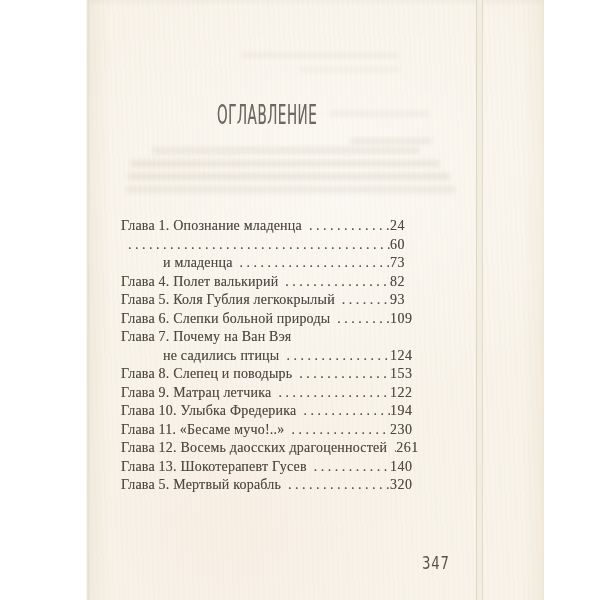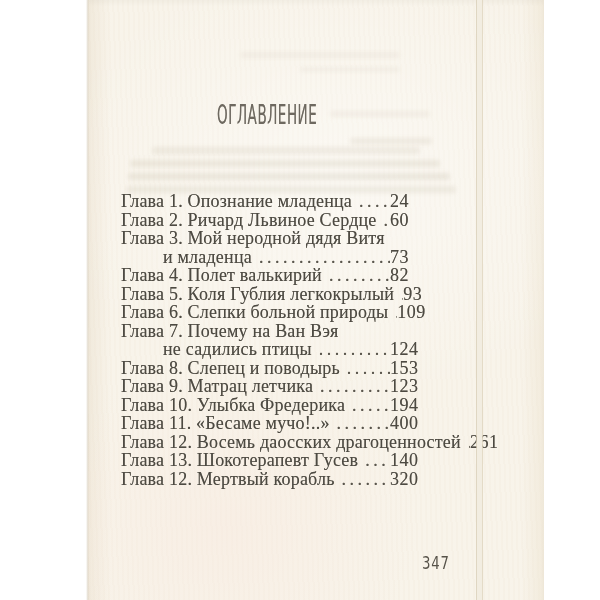--- a/index.html
+++ b/index.html
@@ -48,23 +48,23 @@
   .g1{left:152px;top:52px;width:160px;height:6px;background:rgba(172,158,131,0.09);}
   .g2{left:212px;top:67px;width:100px;height:5px;background:rgba(172,158,131,0.08);}
   .g3{left:242px;top:111px;width:100px;height:6px;background:rgba(172,158,131,0.10);}
   .g8{left:262px;top:138px;width:82px;height:6px;}
   .g4{left:64px;top:147px;width:268px;height:7px;}
   .g5{left:42px;top:160px;width:310px;height:7px;background:rgba(172,158,131,0.17);}
   .g6{left:40px;top:173px;width:322px;height:7px;background:rgba(172,158,131,0.18);}
   .g7{left:38px;top:186px;width:330px;height:7px;background:rgba(172,158,131,0.15);}
   
   .toc{
-    position:absolute;left:33px;top:192px;width:299px;
+    position:absolute;left:33px;top:217px;width:299px;
     color:#4d4a42;
-    font-size:18px;
+    font-size:14px;
     text-shadow:0 0 0.6px rgba(77,74,66,0.5);
   }
   .toc-line{display:flex;height:18.5px;}
   .toc-line > span{display:block;line-height:18.5px;white-space:nowrap;}
   .lbl{flex:0 0 auto;letter-spacing:0.2px;}
   .indent2{padding-left:42px;}
   .leader{
     flex:1 1 auto;overflow:hidden;
     letter-spacing:3.5px;padding:0 2px 0 7px;
     color:#5a564d;
@@ -89,26 +89,22 @@
 
     <div class="title hand">ОГЛАВЛЕНИЕ</div>
 
     <div class="toc" id="toc">
         <div class="toc-line">
           <span class="lbl">Глава 1. Опознание младенца</span>
           <span class="leader">..........................................................................................</span>
           <span class="num">24</span>
         </div>
         <div class="toc-line">
-          <span class="lbl">Глава 2. Ричард Львиное Сердце</span>
           <span class="leader">..........................................................................................</span>
           <span class="num">60</span>
-        </div>
-        <div class="toc-line">
-          <span class="lbl">Глава 3. Мой неродной дядя Витя</span>
         </div>
         <div class="toc-line">
           <span class="lbl indent2">и младенца</span>
           <span class="leader">..........................................................................................</span>
           <span class="num">73</span>
         </div>
         <div class="toc-line">
           <span class="lbl">Глава 4. Полет валькирий</span>
           <span class="leader">..........................................................................................</span>
           <span class="num">82</span>
@@ -132,44 +128,44 @@
           <span class="num">124</span>
         </div>
         <div class="toc-line">
           <span class="lbl">Глава 8. Слепец и поводырь</span>
           <span class="leader">..........................................................................................</span>
           <span class="num">153</span>
         </div>
         <div class="toc-line">
           <span class="lbl">Глава 9. Матрац летчика</span>
           <span class="leader">..........................................................................................</span>
-          <span class="num">123</span>
+          <span class="num">122</span>
         </div>
         <div class="toc-line">
           <span class="lbl">Глава 10. Улыбка Фредерика</span>
           <span class="leader">..........................................................................................</span>
           <span class="num">194</span>
         </div>
         <div class="toc-line">
           <span class="lbl">Глава 11. «Бесаме мучо!..»</span>
           <span class="leader">..........................................................................................</span>
-          <span class="num">400</span>
+          <span class="num">230</span>
         </div>
         <div class="toc-line">
           <span class="lbl">Глава 12. Восемь даосских драгоценностей</span>
           <span class="leader">..........................................................................................</span>
           <span class="num">261</span>
         </div>
         <div class="toc-line">
           <span class="lbl">Глава 13. Шокотерапевт Гусев</span>
           <span class="leader">..........................................................................................</span>
           <span class="num">140</span>
         </div>
         <div class="toc-line">
-          <span class="lbl">Глава 12. Мертвый корабль</span>
+          <span class="lbl">Глава 5. Мертвый корабль</span>
           <span class="leader">..........................................................................................</span>
           <span class="num">320</span>
         </div>
       </div>
 
     <div class="folio hand">347</div>
   </div>
 
   <div class="edge edge-left"></div>
   <div class="edge edge-r1"></div>

